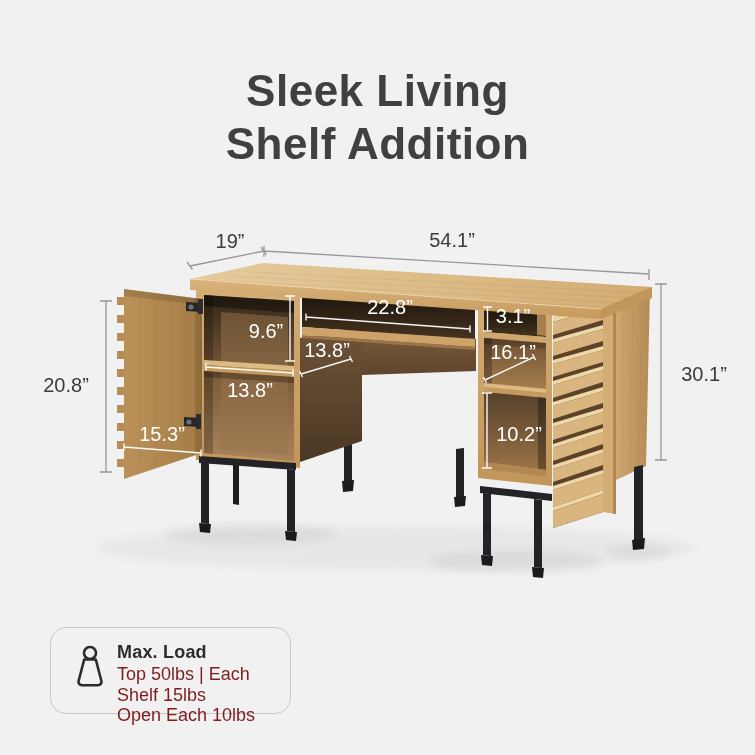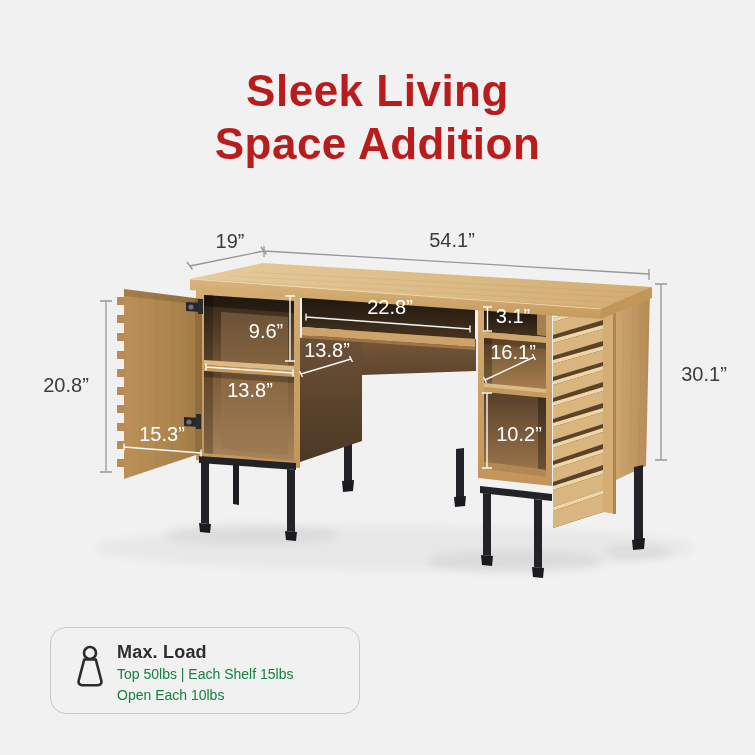--- a/index.html
+++ b/index.html
@@ -1,42 +1,42 @@
 <!DOCTYPE html>
 <html><head>
 <meta charset="utf-8">
 <style>
   html,body{margin:0;padding:0;}
   body{width:755px;height:755px;position:relative;background:#f1f1f2;overflow:hidden;
        font-family:"Liberation Sans",sans-serif;}
   .stage{position:absolute;inset:0;}
   .title{position:absolute;top:64px;left:0;width:755px;text-align:center;
-         font-size:44px;line-height:53px;font-weight:700;color:#b91c1c;letter-spacing:.5px;}
+         font-size:44px;line-height:53px;font-weight:700;color:#404040;letter-spacing:.5px;}
   svg{position:absolute;left:0;top:0;}
   svg text{font-family:"Liberation Sans",sans-serif;}
   .dimDark{fill:#3c3c3f;font-size:20px;}
   .dimWhite{fill:#ffffff;font-size:20px;}
   .lnGray{stroke:#97979a;stroke-width:1.3;fill:none;}
   .lnWhite{stroke:#ffffff;stroke-width:1.4;fill:none;opacity:.95;}
   .grain{stroke:#6e4f2e;stroke-width:1;fill:none;opacity:.08;}
-  .loadbox{position:absolute;left:50px;top:627px;width:310px;height:87px;
+  .loadbox{position:absolute;left:50px;top:627px;width:241px;height:87px;
            border:1.6px solid #c8c8ca;border-radius:16px;box-sizing:border-box;}
   .loadbox .icon{position:absolute;left:20px;top:16px;width:38px;height:50px;}
   .loadtext{position:absolute;left:66px;top:12px;}
   .loadtext .h{font-size:18px;font-weight:600;color:#2d2d30;letter-spacing:.2px;line-height:24px;}
-  .loadtext .s{font-size:14px;color:#15803d;line-height:20.5px;}
+  .loadtext .s{font-size:18px;color:#7f1d1d;line-height:20.5px;}
 </style>
 </head>
 <body>
 
 <div class="stage">
 
   <div class="title">
     <div>Sleek Living</div>
-    <div>Space Addition</div>
+    <div>Shelf Addition</div>
   </div>
 
   <svg width="755" height="755" viewBox="0 0 755 755">
     <defs>
       <linearGradient id="gTop" x1="0" y1="0" x2="1" y2="0">
         <stop offset="0" stop-color="#e6cb9d"></stop>
           <stop offset=".55" stop-color="#dcbb85"></stop>
           <stop offset="1" stop-color="#d2ab72"></stop>
       </linearGradient>
       <linearGradient id="gSlabFront" x1="0" y1="0" x2="0" y2="1">

